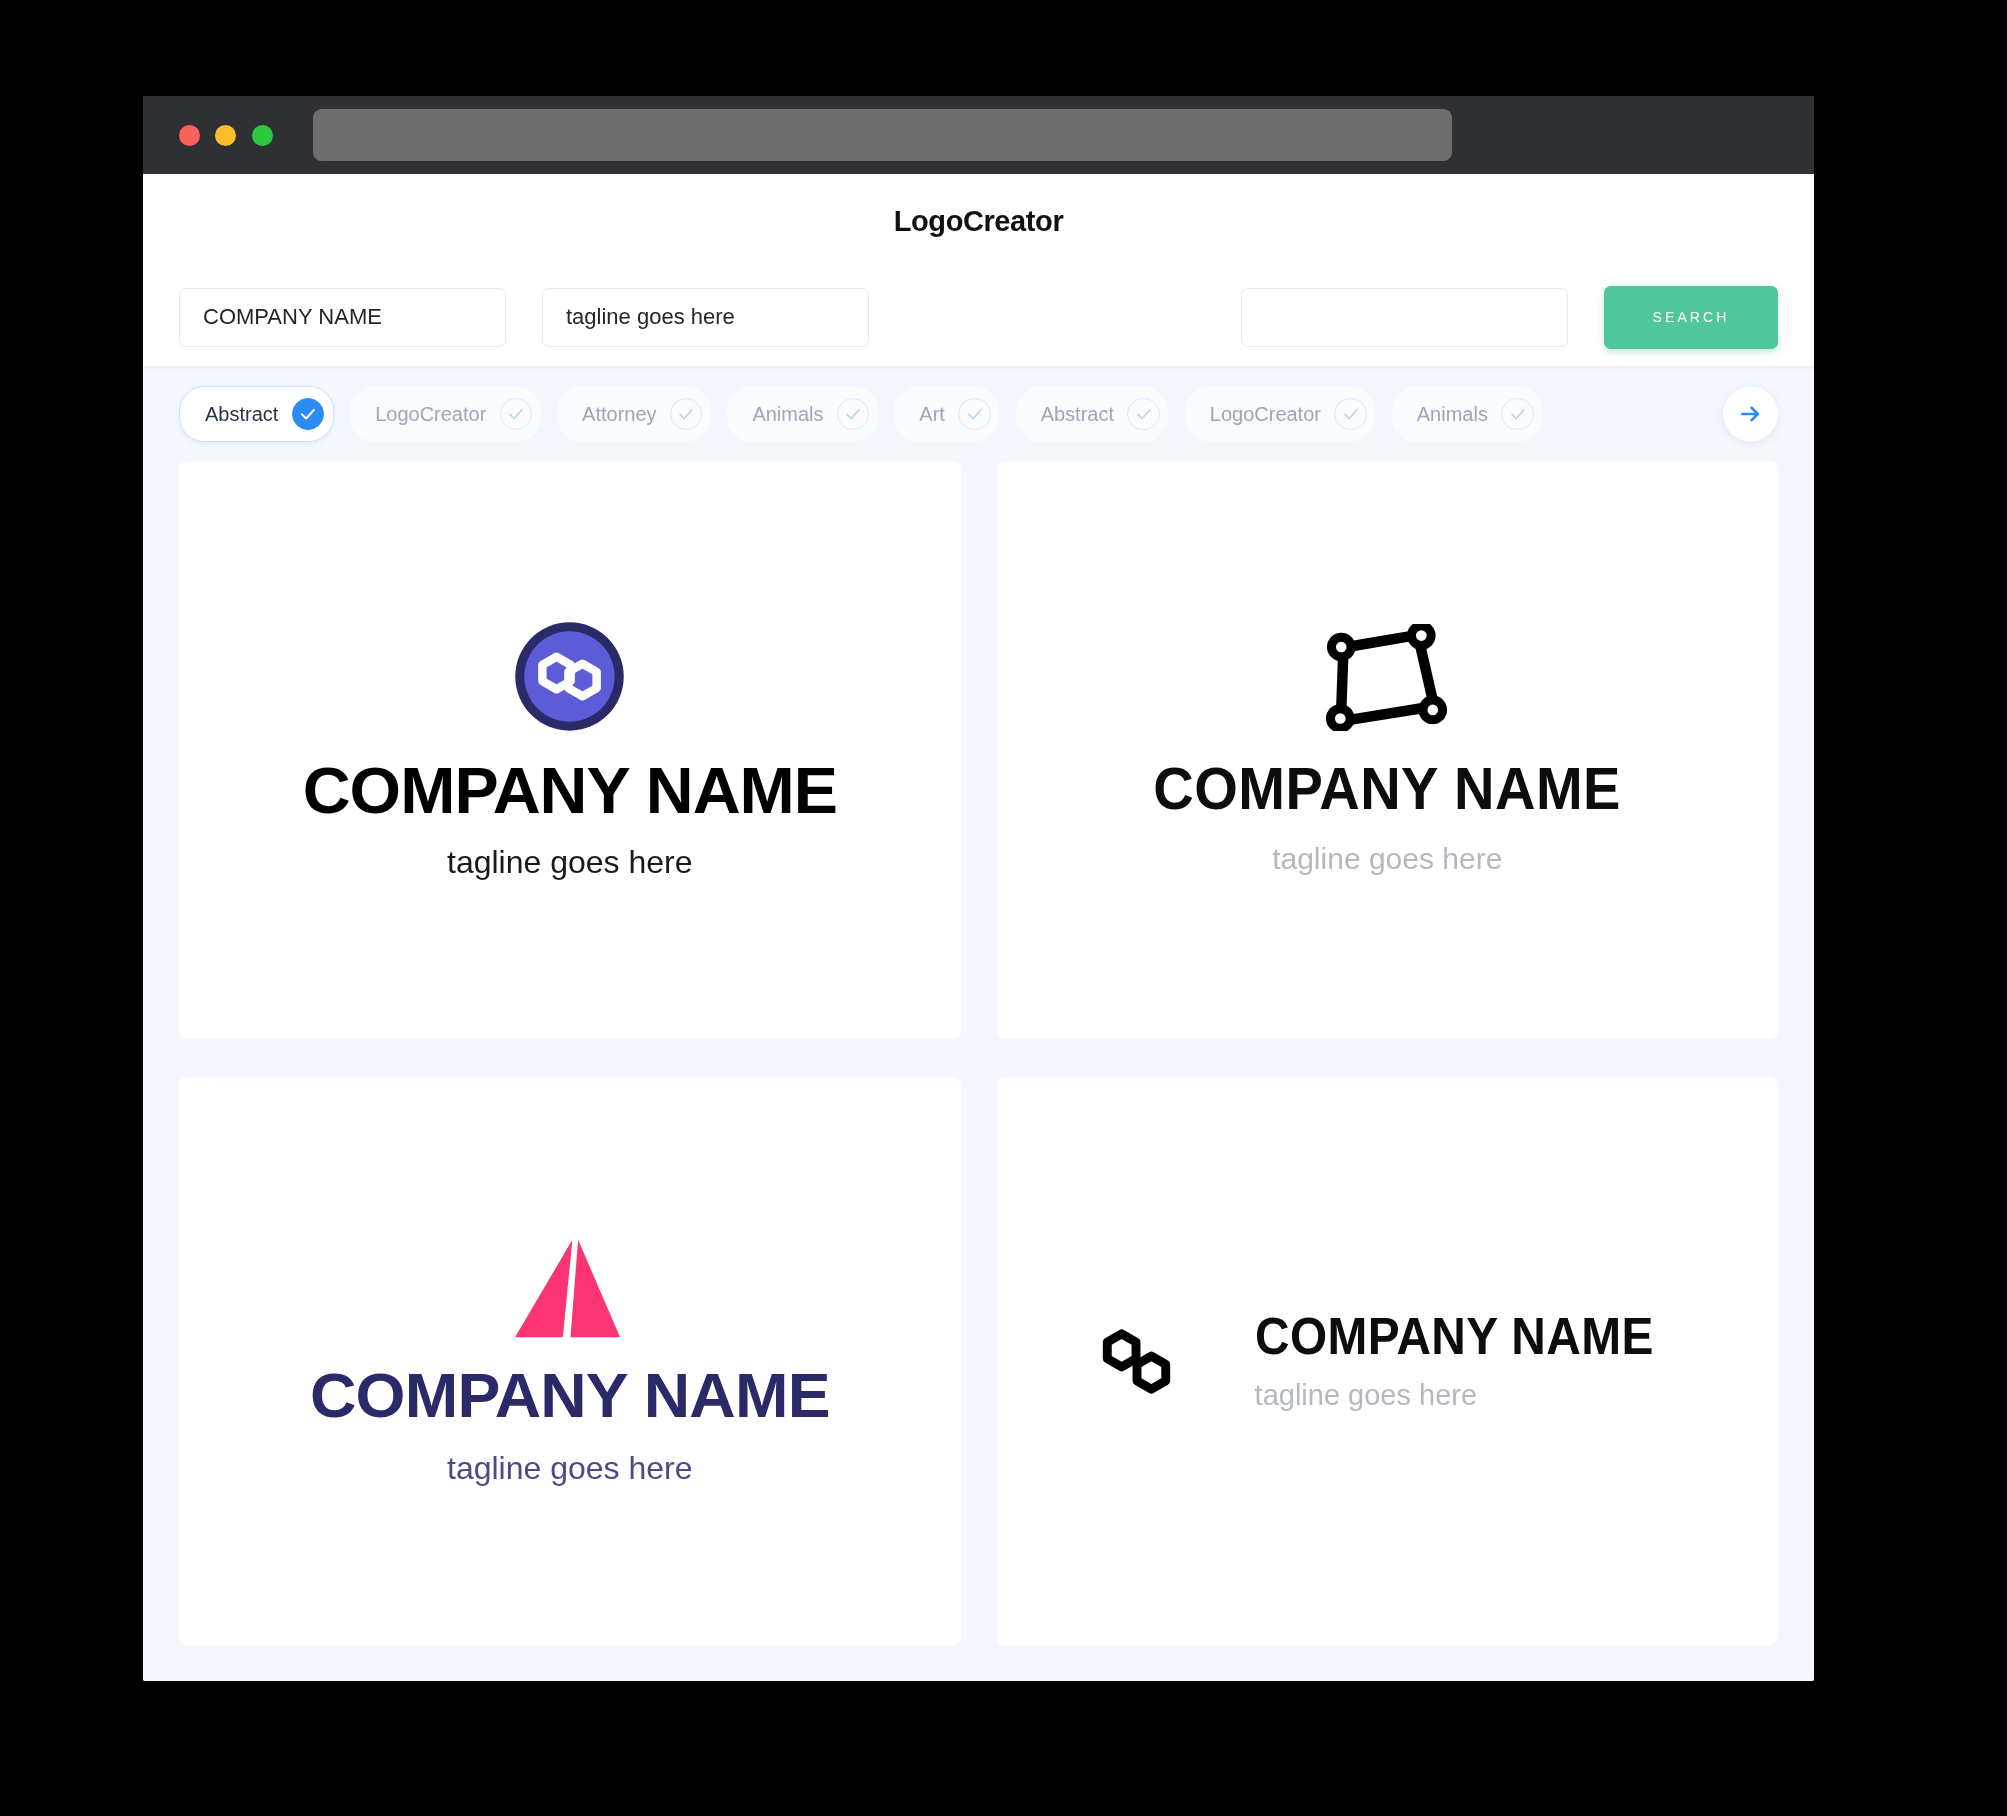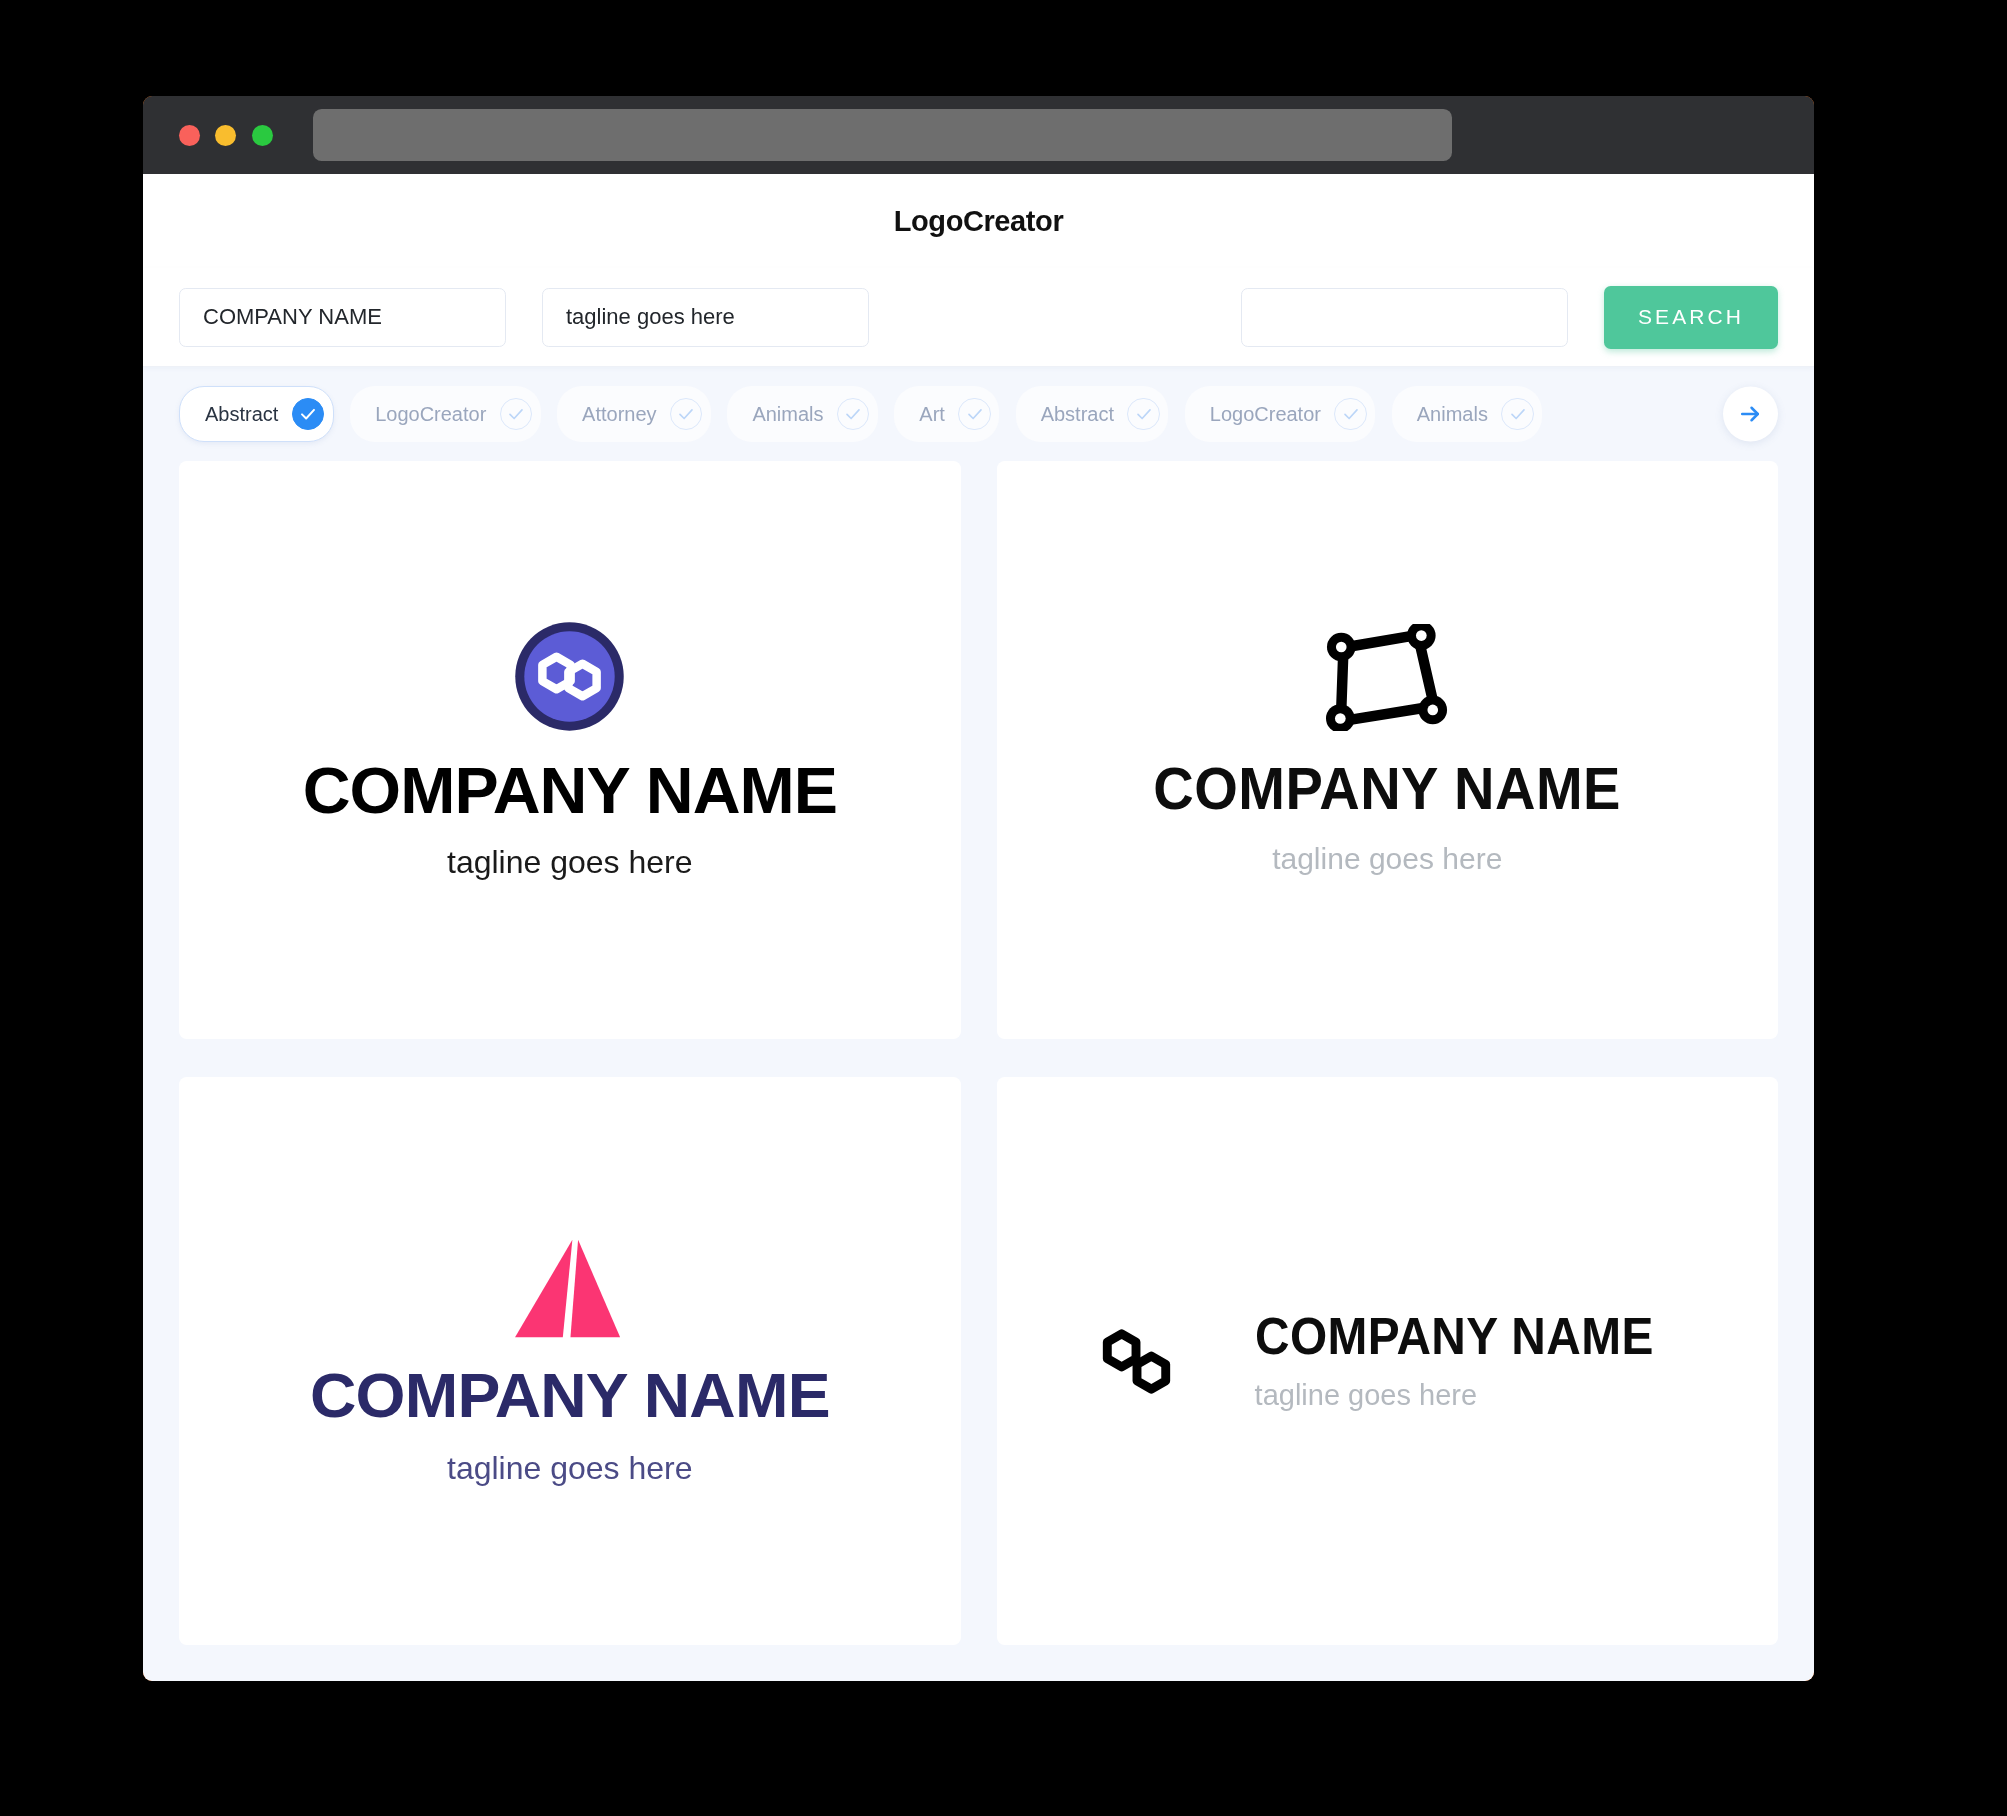--- a/index.html
+++ b/index.html
@@ -12,21 +12,21 @@
     overflow: hidden;
   }
 
   
   .window {
     position: absolute;
     left: 143px;
     top: 96px;
     width: 1671px;
     height: 1585px;
-    border-radius: 9px;
+    border-radius: 2px;
     overflow: hidden;
     background: #f97316;
   }
 
   
   .titlebar {
     position: relative;
     height: 78px;
     background: #2f3033;
     display: flex;
@@ -95,21 +95,21 @@
   .field.extra    { width: 327px; margin-left: auto; }
 
   .search-button {
     margin-left: 36px;
     width: 174px;
     height: 63px;
     background: #4fc79b;
     border: none;
     border-radius: 6.7px;
     color: #ffffff;
-    font-size: 21px;
+    font-size: 14px;
     letter-spacing: 3.1px;
     font-family: "Liberation Sans", sans-serif;
     cursor: pointer;
     box-shadow: 0 2.9px 6.7px rgba(79,199,155,0.35);
   }
 
   
   .chips-bar {
     height: 94px;
     background: #f4f7fd;

